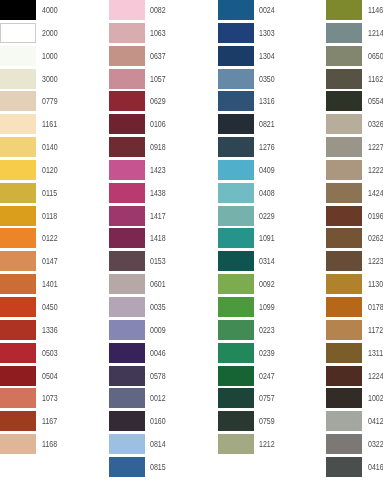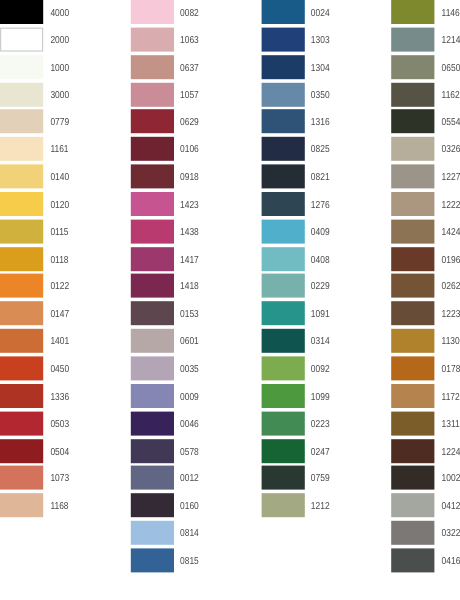--- a/index.html
+++ b/index.html
@@ -82,20 +82,24 @@
     </div>
     <div class="row">
      <div class="chip" style="background: rgb(143, 29, 31);"></div>
      <div class="code">0504</div>
     </div>
     <div class="row">
      <div class="chip" style="background: rgb(212, 115, 91);"></div>
      <div class="code">1073</div>
     </div>
     <div class="row">
+     <div class="chip" style="background: rgb(159, 59, 30);"></div>
+     <div class="code">1167</div>
+    </div>
+    <div class="row">
      <div class="chip" style="background: rgb(223, 182, 151);"></div>
      <div class="code">1168</div>
     </div>
    </div>
    <div class="col" style="left:108.8px">
     <div class="row">
      <div class="chip" style="background: rgb(247, 201, 216);"></div>
      <div class="code">0082</div>
     </div>
     <div class="row">
@@ -194,24 +198,20 @@
     </div>
     <div class="row">
      <div class="chip" style="background: rgb(102, 137, 168);"></div>
      <div class="code">0350</div>
     </div>
     <div class="row">
      <div class="chip" style="background: rgb(47, 82, 119);"></div>
      <div class="code">1316</div>
     </div>
     <div class="row">
-     <div class="chip" style="background: rgb(34, 45, 69);"></div>
-     <div class="code">0825</div>
-    </div>
-    <div class="row">
      <div class="chip" style="background: rgb(36, 44, 53);"></div>
      <div class="code">0821</div>
     </div>
     <div class="row">
      <div class="chip" style="background: rgb(46, 69, 84);"></div>
      <div class="code">1276</div>
     </div>
     <div class="row">
      <div class="chip" style="background: rgb(80, 175, 203);"></div>
      <div class="code">0409</div>
@@ -238,22 +238,30 @@
     </div>
     <div class="row">
      <div class="chip" style="background: rgb(77, 153, 62);"></div>
      <div class="code">1099</div>
     </div>
     <div class="row">
      <div class="chip" style="background: rgb(66, 139, 85);"></div>
      <div class="code">0223</div>
     </div>
     <div class="row">
+     <div class="chip" style="background: rgb(34, 135, 90);"></div>
+     <div class="code">0239</div>
+    </div>
+    <div class="row">
      <div class="chip" style="background: rgb(22, 100, 52);"></div>
      <div class="code">0247</div>
+    </div>
+    <div class="row">
+     <div class="chip" style="background: rgb(29, 68, 56);"></div>
+     <div class="code">0757</div>
     </div>
     <div class="row">
      <div class="chip" style="background: rgb(42, 56, 50);"></div>
      <div class="code">0759</div>
     </div>
     <div class="row">
      <div class="chip" style="background: rgb(163, 169, 130);"></div>
      <div class="code">1212</div>
     </div>
    </div>

